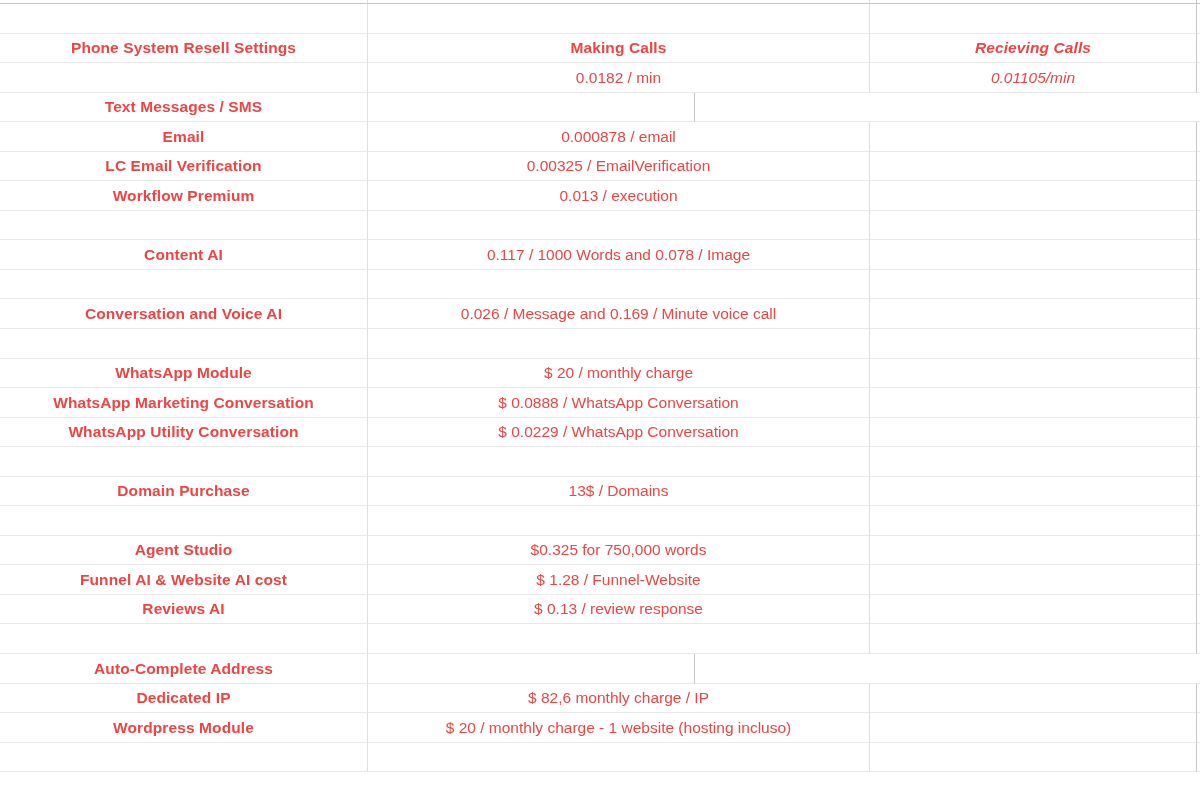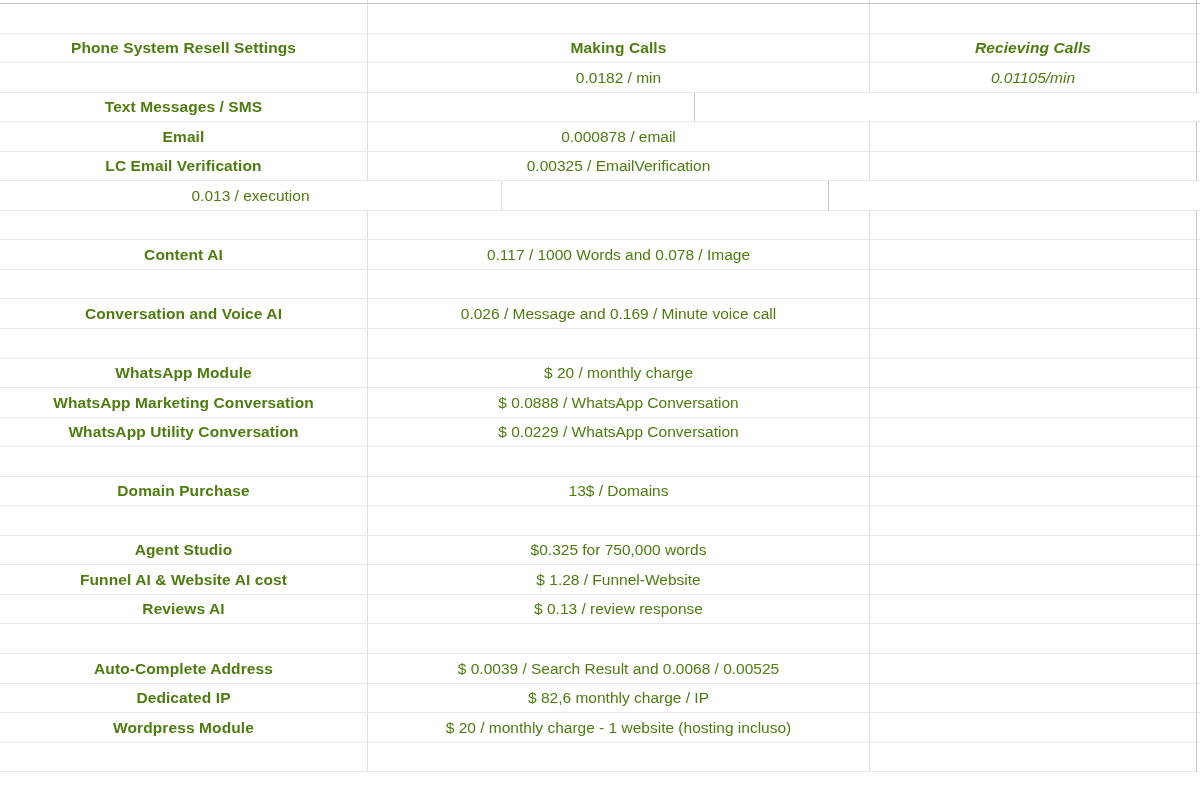--- a/index.html
+++ b/index.html
@@ -46,21 +46,21 @@
   }
   .bold {
     font-weight: 700;
     letter-spacing: 0.1px;
   }
   .cell span { pointer-events: none; }
 </style>
 </head>
 <body>
 
-<div class="sheet" style="color: #4d7c0f; background: rgb(255, 255, 255);">
+<div class="sheet" style="color: #ef4444; background: rgb(255, 255, 255);">
   <div>
       <div class="row sliver-row">
         <div class="cell c0"></div>
         <div class="cell c1"></div>
         <div class="cell c2"></div>
         <div class="cell c3"></div>
       </div>
       <div class="row">
         <div class="cell c0"></div>
         <div class="cell c1"></div>
@@ -110,20 +110,23 @@
         <div class="cell c0">
           <span class="bold">LC Email Verification</span>
         </div>
         <div class="cell c1">
           <span>0.00325 / EmailVerification</span>
         </div>
         <div class="cell c2"></div>
         <div class="cell c3"></div>
       </div>
       <div class="row">
+        <div class="cell c0">
+          <span class="bold">Workflow Premium</span>
+        </div>
         <div class="cell c1">
           <span>0.013 / execution</span>
         </div>
         <div class="cell c2"></div>
         <div class="cell c3"></div>
       </div>
       <div class="row">
         <div class="cell c0"></div>
         <div class="cell c1"></div>
         <div class="cell c2"></div>
@@ -245,23 +248,20 @@
       </div>
       <div class="row">
         <div class="cell c0"></div>
         <div class="cell c1"></div>
         <div class="cell c2"></div>
         <div class="cell c3"></div>
       </div>
       <div class="row">
         <div class="cell c0">
           <span class="bold">Auto-Complete Address</span>
-        </div>
-        <div class="cell c1">
-          <span>$ 0.0039 / Search Result and 0.0068 / 0.00525</span>
         </div>
         <div class="cell c2"></div>
         <div class="cell c3"></div>
       </div>
       <div class="row">
         <div class="cell c0">
           <span class="bold">Dedicated IP</span>
         </div>
         <div class="cell c1">
           <span>$ 82,6 monthly charge / IP</span>

